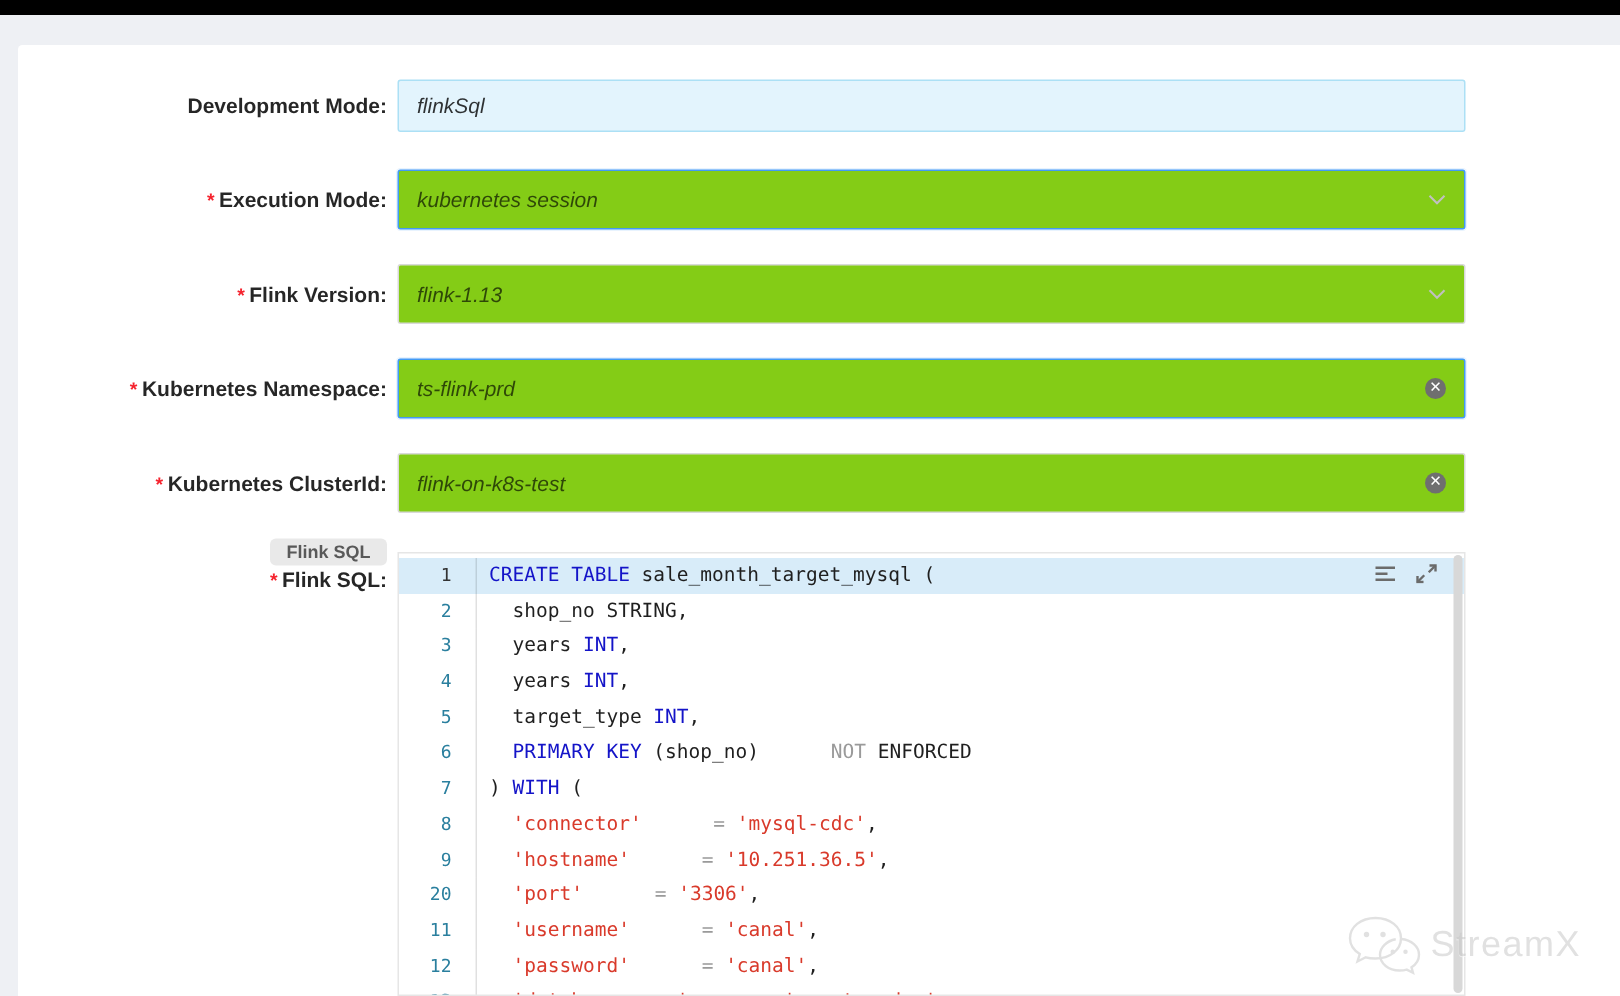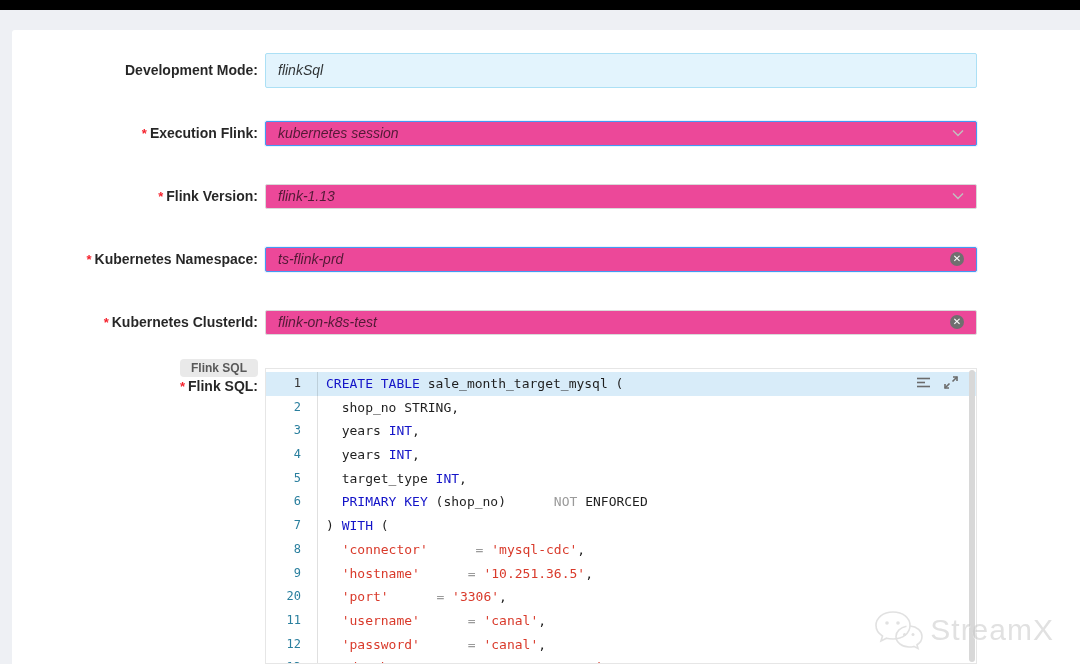--- a/index.html
+++ b/index.html
@@ -25,24 +25,24 @@
   .label-col {
     flex: 0 0 253px; box-sizing: border-box;
     text-align: right; padding-right: 7px;
     font-size: 14px; color: rgba(0,0,0,0.85);
     white-space: nowrap;
     font-weight: bold;
   }
   .req { color: var(--required, #f5222d); margin-right: 3px; font-size: 13px; }
   .control-col { width: 712px; position: relative; }
   .ctl {
-    box-sizing: border-box; width: 712px; height: 25px;
+    box-sizing: border-box; width: 712px; height: 40px;
     border-radius: 2px; display: flex; align-items: center;
     padding: 0 12px; font-size: 14px; color: rgba(0,0,0,0.65);
-    background: #ec4899; border: 1px solid var(--input_border, #d9d9d9);
+    background: #84cc16; border: 1px solid var(--input_border, #d9d9d9);
     position: relative;
   }
   .ctl.devmode {
     height: 35px;
     background: var(--devmode_bg, #e3f4fd);
     border: 1px solid var(--devmode_border, #ace0f5);
     color: rgba(0,0,0,0.8);
   }
   .ctl.focused {
     border: 1px solid var(--focus_border, #429af5);
@@ -99,21 +99,21 @@
     position: absolute; top: 1px; right: 1px; bottom: 1px; width: 6px;
     background: #d8d8d8; border-radius: 3px; z-index: 2; cursor: pointer;
   }
   
   .watermark {
     position: absolute; right: 26px; bottom: 12px;
     display: flex; align-items: center; gap: 5px;
     z-index: 5; pointer-events: none; opacity: 0.55;
   }
   .watermark-text {
-    font-size: 30px; color: var(--watermark, #c9c9c9);
+    font-size: 24px; color: var(--watermark, #c9c9c9);
     letter-spacing: 1px;
     text-shadow: 0 1px 0 #fff;
   }
 </style>
 </head>
 <body>
 
 <div class="topbar"></div>
 
 <div class="panel">
@@ -125,21 +125,21 @@
       </div>
       <div class="control-col">
         <div class="ctl devmode">
           <span class="grow">flinkSql</span>
         </div>
       </div>
     </div>
 
     <div class="form-row center">
       <div class="label-col">
-        <span class="req">*</span><span>Execution Flink:</span>
+        <span class="req">*</span><span>Execution Mode:</span>
       </div>
       <div class="control-col">
         <div class="ctl focused">
           <span class="grow">kubernetes session</span>
           <span class="chevron">
             <svg width="12" height="8" viewBox="0 0 12 8">
                 <polyline points="1,1.5 6,6.5 11,1.5" fill="none" stroke="#c0c0c0" stroke-width="1.4"></polyline>
               </svg>
           </span>
         </div>

